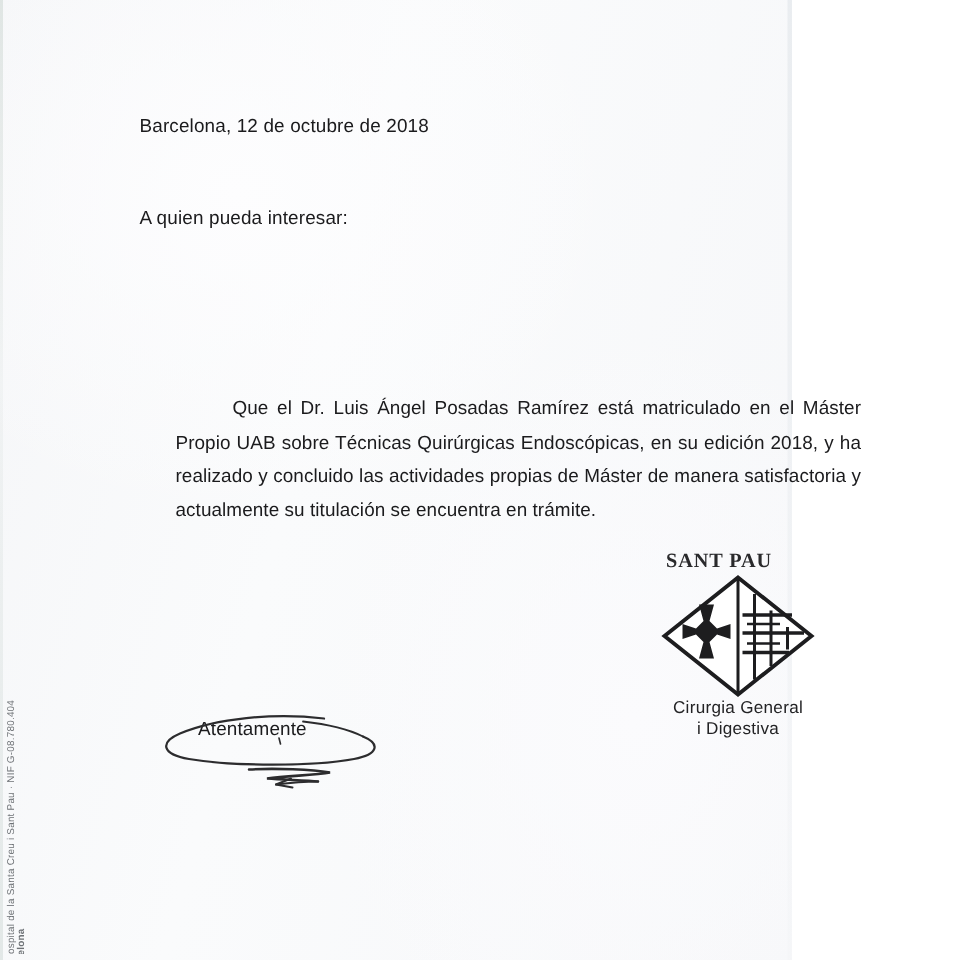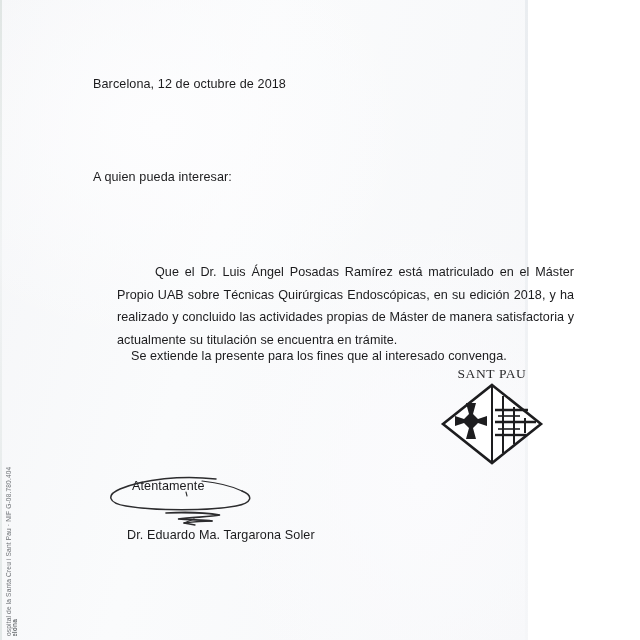--- a/index.html
+++ b/index.html
@@ -50,21 +50,20 @@
     white-space: nowrap;
   }
 
   .salutation {
     position: absolute;
     left: 93px;
     top: 138px;
     font-size: 12.6px;
     letter-spacing: 0.1px;
     white-space: nowrap;
-    margin-top: 32px;
   }
 
   .para {
     position: absolute;
     left: 93px;
     width: 457px;
     font-size: 12.6px;
     line-height: 22.5px;
     text-align: justify;
     text-indent: 38px;
@@ -109,28 +108,29 @@
   .logo {
     position: absolute;
     left: 428px;
     top: 366px;
     width: 128px;
     height: 132px;
   }
   .logo-title {
     position: absolute;
     top: 0;
-    left: 0;
+    left: 16px;
     width: 128px;
-    text-align: center;
+    text-align: left;
     font-family: "Liberation Serif", serif;
     font-size: 13.5px;
     letter-spacing: 0.6px;
     color: #2a2a2c;
     white-space: nowrap;
+    font-weight: bold;
   }
   .logo-diamond {
     position: absolute;
     top: 17px;
     left: 12px;
     width: 104px;
     height: 82px;
   }
   .logo-diamond svg { display: block; }
   .logo-sub {
@@ -186,36 +186,34 @@
   <div class="edge-left"></div>
   <div class="edge-right"></div>
 
   <div class="datum">Barcelona, 12 de octubre de 2018</div>
 
   <div class="salutation">A quien pueda interesar:</div>
 
 
   <div class="para p2">Que el Dr. Luis Ángel Posadas Ramírez está matriculado en el Máster Propio UAB sobre Técnicas Quirúrgicas Endoscópicas, en su edición 2018, y ha realizado y concluido las actividades propias de Máster de manera satisfactoria y actualmente su titulación se encuentra en trámite.</div>
 
-  <div class="para p3">Se extiende la presente para los fines que al interesado convenga.</div>
 
   <div class="closing">Atentamente</div>
 
   <div class="signature-mark">
     <svg width="200" height="58" viewBox="0 0 200 58" fill="none" xmlns="http://www.w3.org/2000/svg">
       <path d="M112 9 C78 5, 40 9, 16 19 C2 25, 4 33, 22 36 C52 41, 104 41, 132 36 C148 33, 150 26, 138 21" stroke="#2c2c2e" stroke-width="1.5" stroke-linecap="round" fill="none"></path>
       <path d="M138 21 C130 17, 116 13, 98 11" stroke="#2c2c2e" stroke-width="1.2" stroke-linecap="round" fill="none"></path>
       <path d="M62 43 C80 42, 104 43, 116 45 C106 47, 88 47, 74 49 C86 50, 100 50, 108 51" stroke="#2c2c2e" stroke-width="1.7" stroke-linecap="round" fill="none"></path>
       <path d="M108 51 C100 51, 88 52, 80 53" stroke="#2c2c2e" stroke-width="1.4" stroke-linecap="round" fill="none"></path>
       <path d="M80 53 L90 49 M80 53 L91 55" stroke="#2c2c2e" stroke-width="1.3" stroke-linecap="round" fill="none"></path>
       <path d="M82 22 L83 26" stroke="#2c2c2e" stroke-width="1.1" stroke-linecap="round"></path>
     </svg>
   </div>
 
-  <div class="signature-name">Dr. Eduardo Ma. Targarona Soler</div>
 
   <div class="logo">
     <div class="logo-title">SANT PAU</div>
 
     <div class="logo-diamond">
       <svg width="104" height="82" viewBox="0 0 104 82" xmlns="http://www.w3.org/2000/svg">
 
         <path d="M52 2 L101 41 L52 80 L3 41 Z" fill="#ffffff" stroke="#1d1d1f" stroke-width="2.6" stroke-linejoin="miter"></path>
 
         <path d="M52 2 L52 80" stroke="#1d1d1f" stroke-width="2"></path>
@@ -236,20 +234,22 @@
           <path d="M58 46 L80 46"></path>
         </g>
 
         <g fill="#1d1d1f">
           <path d="M26 20 L36 20 L33 31 L38 36 L47 33 L47 43 L38 40 L33 45 L36 56 L26 56 L29 45 L24 40 L15 43 L15 33 L24 36 L29 31 Z"></path>
         </g>
       </svg>
     </div>
 
     <div class="logo-sub">
+      <div>Cirurgia General</div>
+      <div>i Digestiva</div>
     </div>
   </div>
 
   <div class="vertical-footer">
     <span class="vtext">ospital de la Santa Creu i Sant Pau · NIF G-08.780.404</span>
     <span class="vtext2">elona</span>
   </div>
 
 </div>
 

